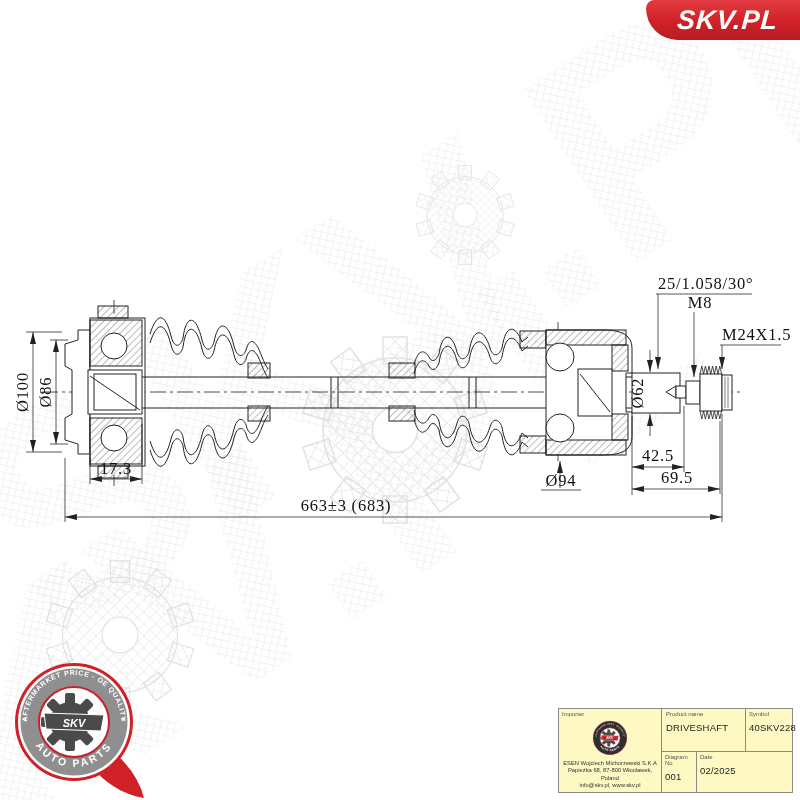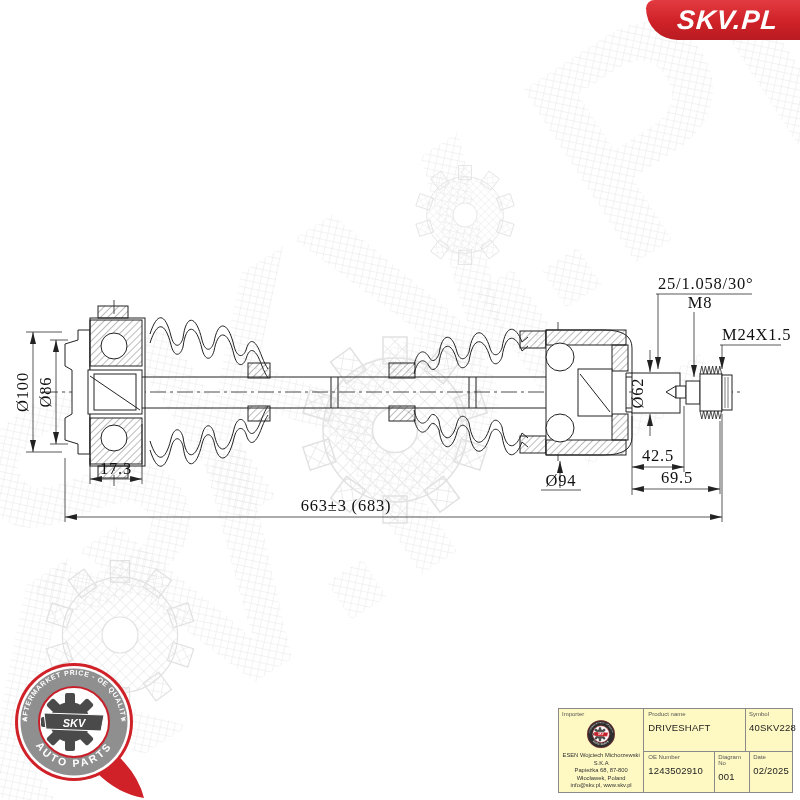--- a/index.html
+++ b/index.html
@@ -290,24 +290,20 @@
       <div class="c-prod">
         <span class="cell-label">Product name</span>
         <span class="cell-value">DRIVESHAFT</span>
       </div>
       <div class="c-sym">
         <span class="cell-label">Symbol</span>
         <span class="cell-value">40SKV228</span>
       </div>
     </div>
     <div class="row2">
-      <div class="c-oe">
-        <span class="cell-label">OE Number</span>
-        <span class="cell-value">1243502910</span>
-      </div>
       <div class="c-diag">
         <span class="cell-label">Diagram No</span>
         <span class="cell-value">001</span>
       </div>
       <div class="c-date">
         <span class="cell-label">Date</span>
         <span class="cell-value">02/2025</span>
       </div>
     </div>
   </div>

